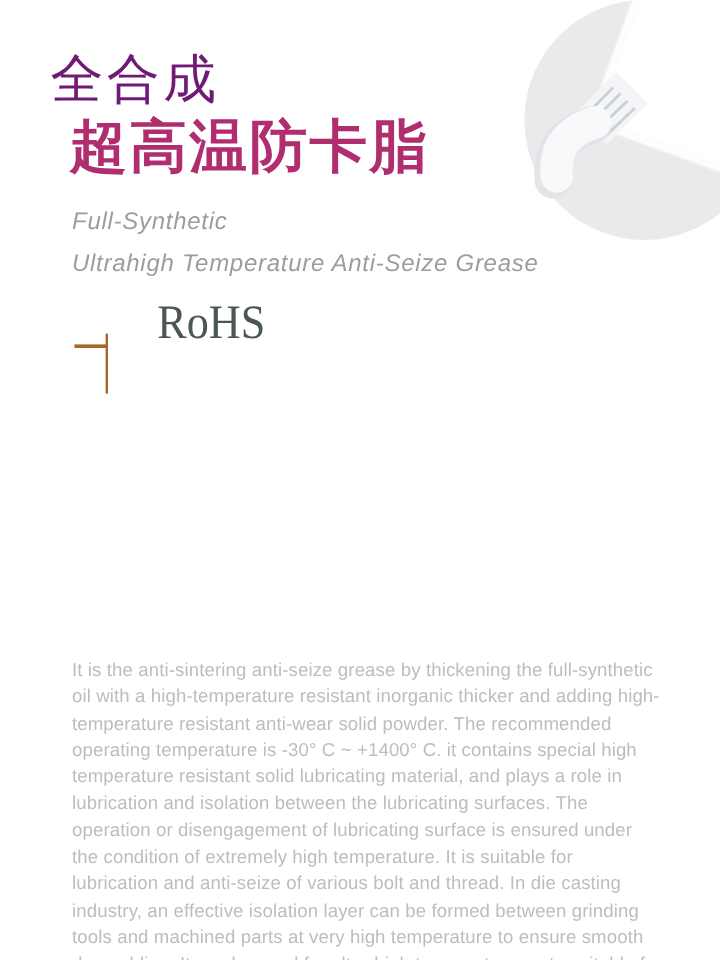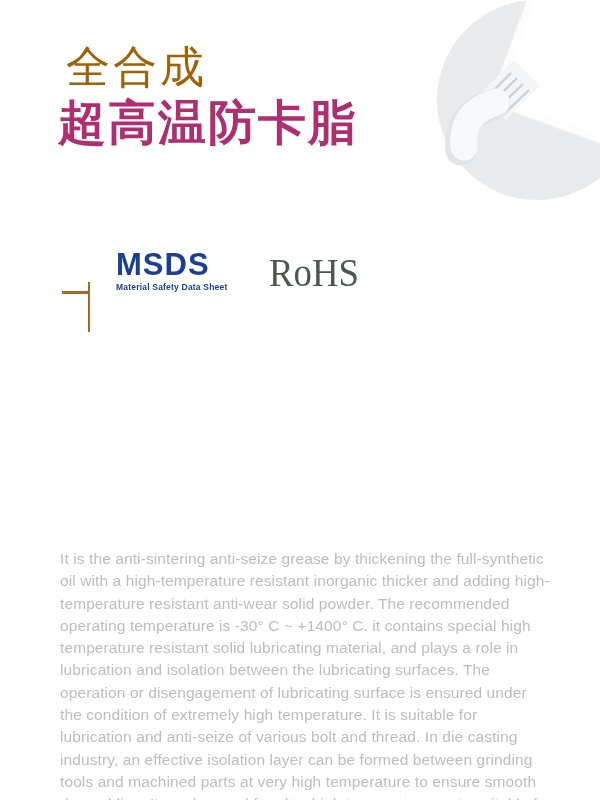--- a/index.html
+++ b/index.html
@@ -4,22 +4,22 @@
 <style>
   html,body{margin:0;padding:0;background:#ffffff;}
   .page{
     position:relative;width:600px;height:800px;background:#ffffff;overflow:hidden;
     font-family:"Liberation Sans",sans-serif;
   }
   
   .product-photo{position:absolute;top:0;right:0;width:170px;height:212px;}
   
   .title-cn-1{
-    position:absolute;left:66px;top:42px;font-size:44px;line-height:50px;
-    font-weight:500;color:#a16207;letter-spacing:3px;white-space:nowrap;
+    position:absolute;left:42px;top:42px;font-size:44px;line-height:50px;
+    font-weight:500;color:#701a75;letter-spacing:3px;white-space:nowrap;
   }
   .title-cn-2{
     position:absolute;left:58px;top:96px;font-size:48px;line-height:54px;
     font-weight:700;color:#b02e6f;letter-spacing:2px;white-space:nowrap;text-align:right;
   }
   .subtitle{
     position:absolute;left:60px;top:168px;font-style:italic;color:#9b9da0;
     font-size:20px;line-height:35px;letter-spacing:0.6px;font-weight:500;
   }
   
@@ -71,28 +71,28 @@
 
     <g>
       <path d="M 494 104 C 468 112 459 126 461 150" fill="none" stroke="#e2e4e7" stroke-width="31" stroke-linecap="round"></path>
       <path d="M 496 102 C 471 110 462 124 464 147" fill="none" stroke="#f8f9fa" stroke-width="27" stroke-linecap="round"></path>
     </g>
   </svg>
 
   <div class="title-cn-1">全合成</div>
   <div class="title-cn-2">超高温防卡脂</div>
 
+  <div class="subtitle">
+    <div>Full-Synthetic</div>
+    <div>Ultrahigh Temperature Anti-Seize Grease</div>
+  </div>
 
   <div class="cert-row">
     <div class="cert-sgs">
       <span class="vline"></span>
-    </div>
-    <div class="cert-msds">
-      <span class="msds-text">MSDS</span>
-      <span class="msds-caption">Material Safety Data Sheet</span>
     </div>
     <div class="cert-rohs">
       <span class="rohs-text">RoHS</span>
     </div>
   </div>
 
 
   <div class="desc-en">It is the anti-sintering anti-seize grease by thickening the full-synthetic oil with a high-temperature resistant inorganic thicker and adding high-temperature resistant anti-wear solid powder. The recommended operating temperature is -30° C ~ +1400° C. it contains special high temperature resistant solid lubricating material, and plays a role in lubrication and isolation between the lubricating surfaces. The operation or disengagement of lubricating surface is ensured under the condition of extremely high temperature. It is suitable for lubrication and anti-seize of various bolt and thread. In die casting industry, an effective isolation layer can be formed between grinding tools and machined parts at very high temperature to ensure smooth demoulding. It can be used for ultra-high temperature parts suitable for solid powder lubrication.</div>
 
 </div>

